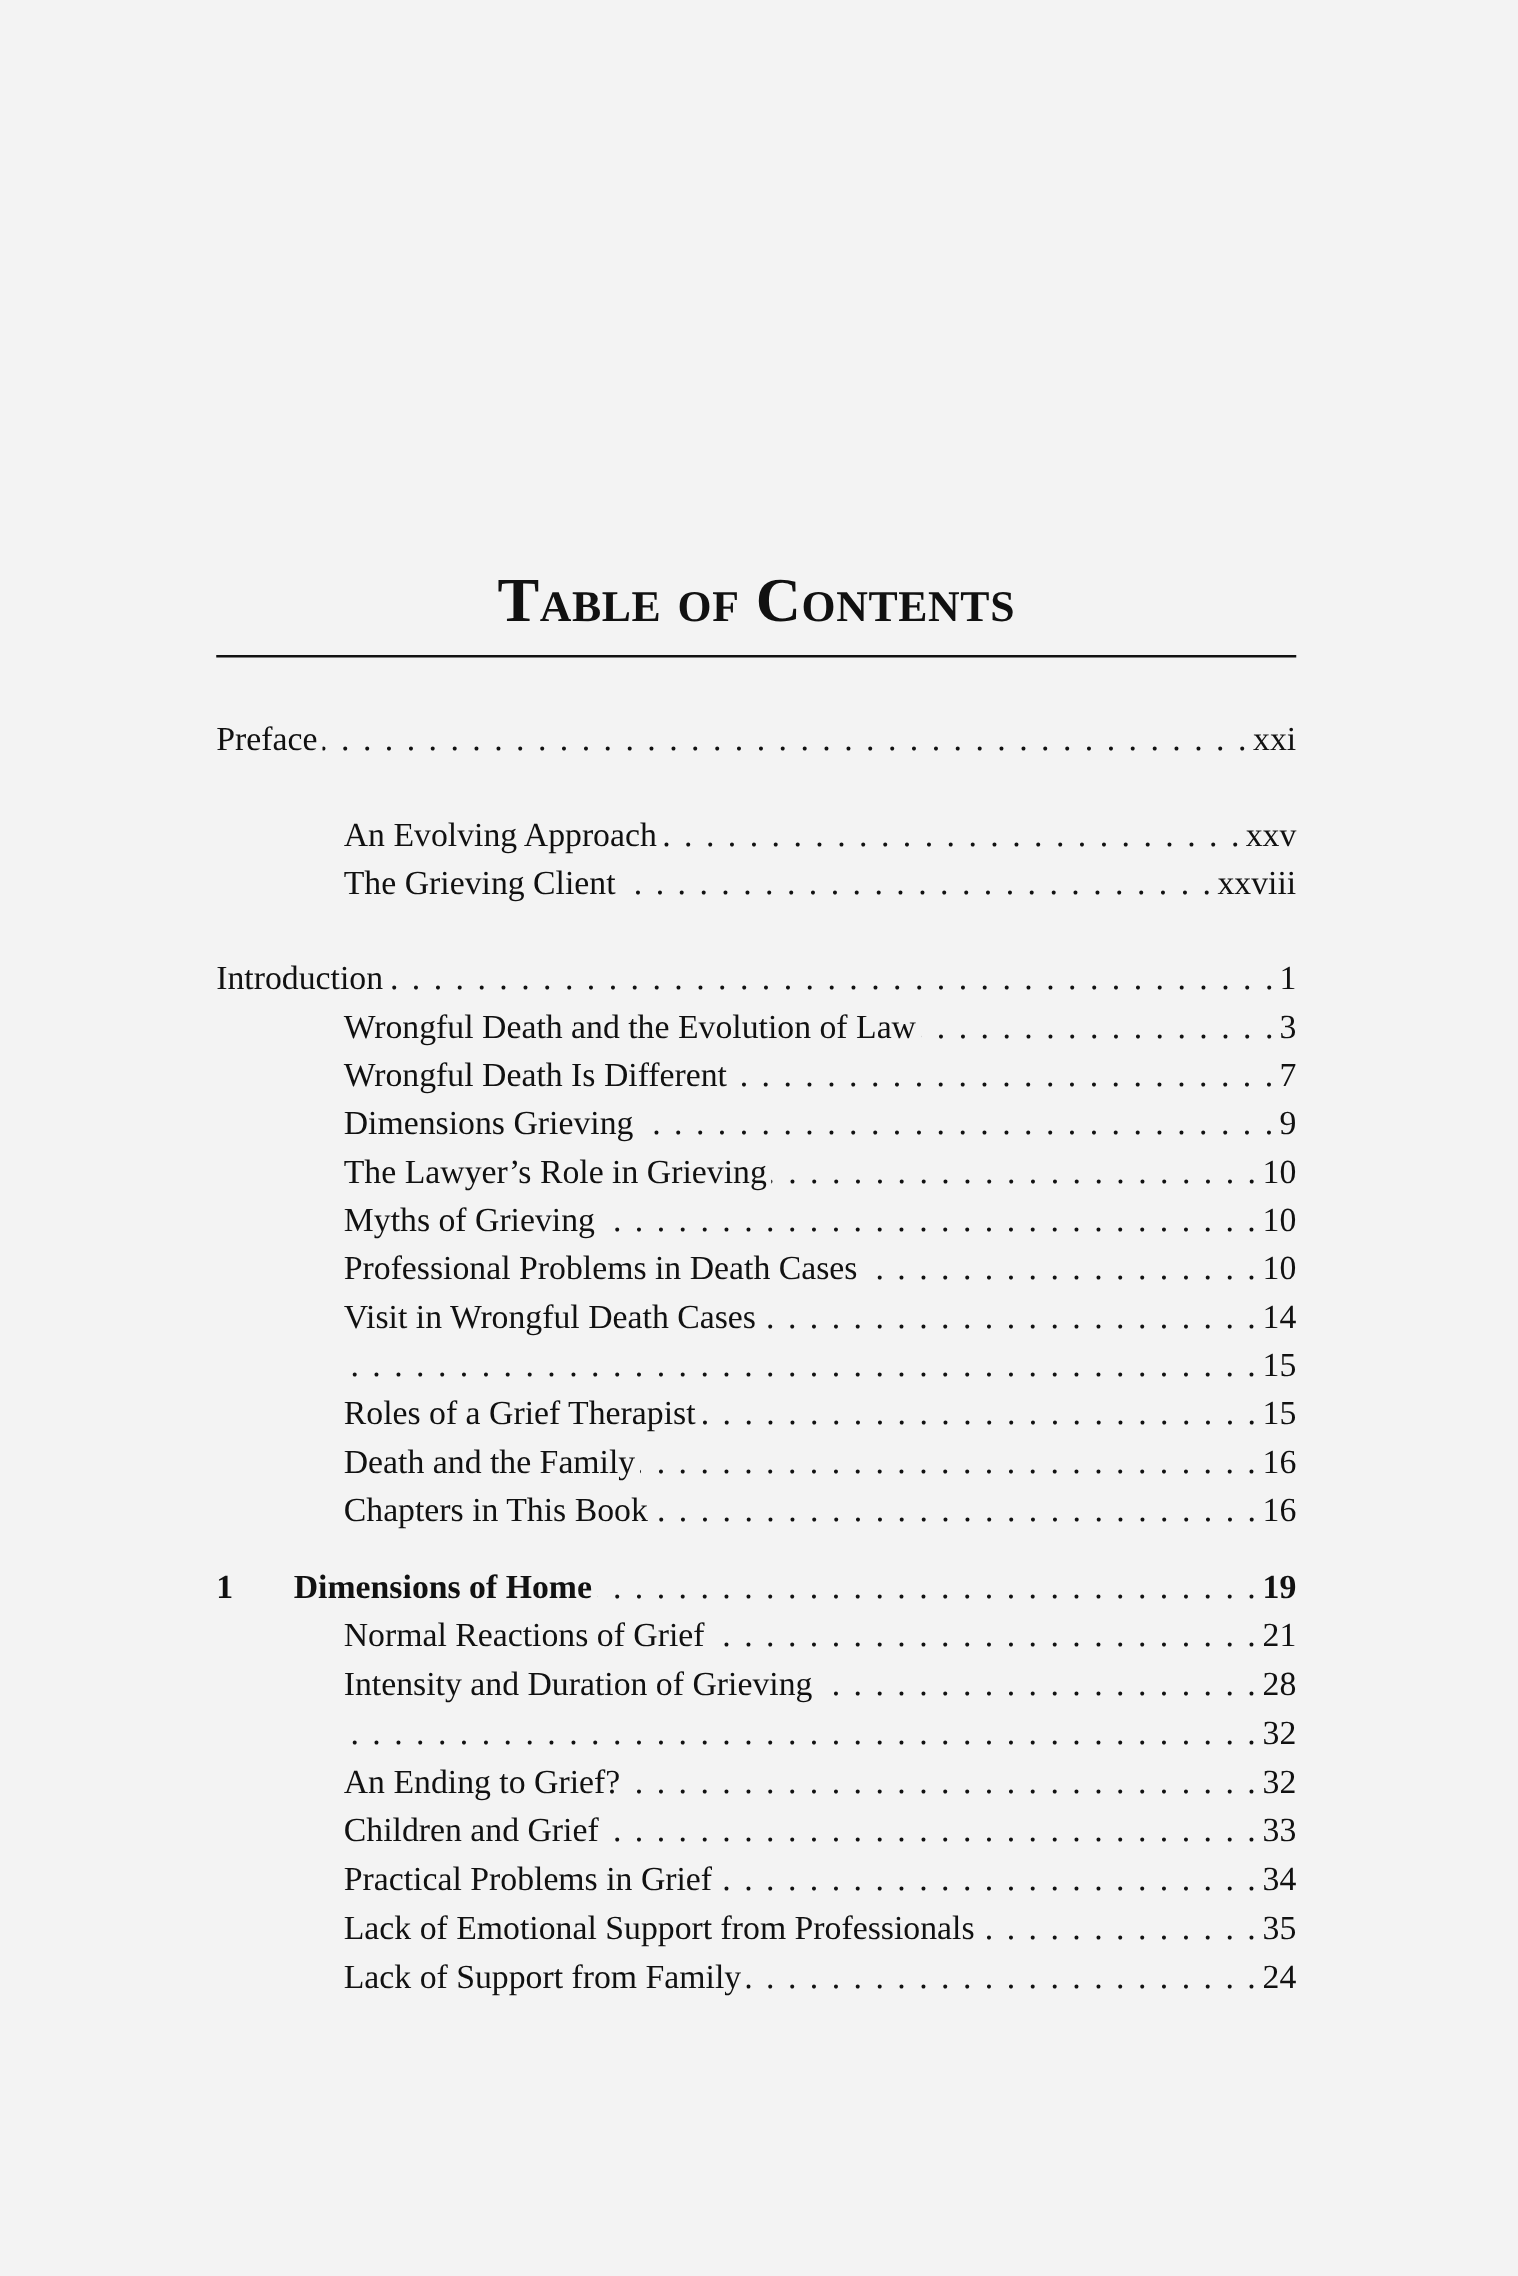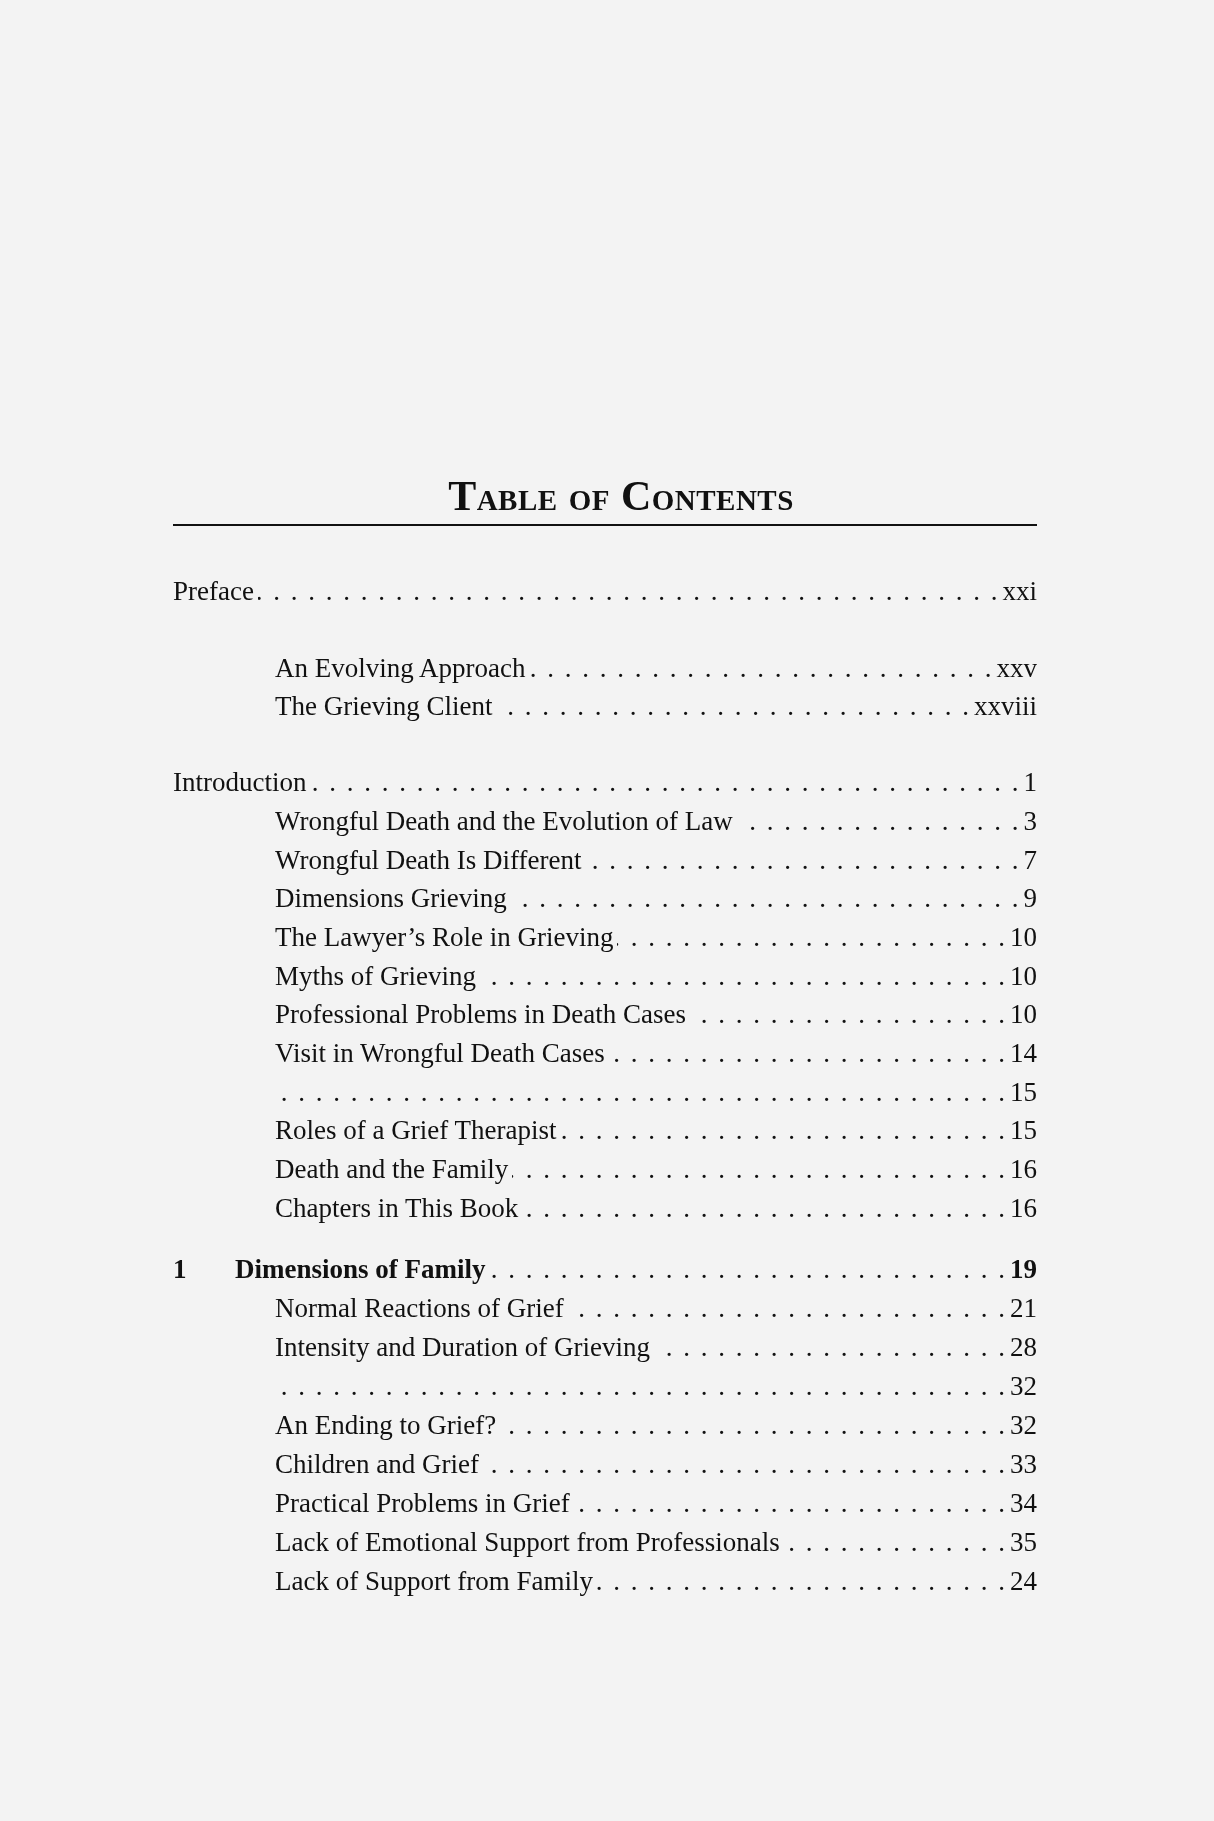--- a/index.html
+++ b/index.html
@@ -9,26 +9,26 @@
     position: relative;
     overflow: hidden;
     font-family: "Liberation Serif", "DejaVu Serif", serif;
     color: #111;
   }
   .page-title {
     position: absolute;
     left: 173px; width: 864px;
     top: 452px;
     text-align: center;
-    font-size: 42px;
+    font-size: 50px;
     font-weight: bold;
     font-variant: small-caps;
     letter-spacing: 0.5px;
     line-height: 56px;
-    margin: 16px;
+    margin: 0;
   }
   .title-rule {
     position: absolute;
     left: 173px; width: 864px;
     top: 524px; height: 0;
     border-top: 2px solid #111;
   }
   .toc {
     position: absolute;
     left: 173px; width: 864px;
@@ -142,21 +142,21 @@
     <span class="page-num">16</span>
   </div>
   <div class="toc-row level-2" style="top:1189px">
     <span class="entry-title">Chapters in This Book</span>
     <span class="leader"></span>
     <span class="page-num">16</span>
   </div>
 
   <div class="toc-row chapter" style="top:1250px">
     <span class="chapter-num">1</span>
-    <span class="entry-title">Dimensions of Family</span>
+    <span class="entry-title">Dimensions of Home</span>
     <span class="leader"></span>
     <span class="page-num">19</span>
   </div>
   <div class="toc-row level-2" style="top:1289px">
     <span class="entry-title">Normal Reactions of Grief</span>
     <span class="leader"></span>
     <span class="page-num">21</span>
   </div>
   <div class="toc-row level-2" style="top:1328px">
     <span class="entry-title">Intensity and Duration of Grieving</span>

